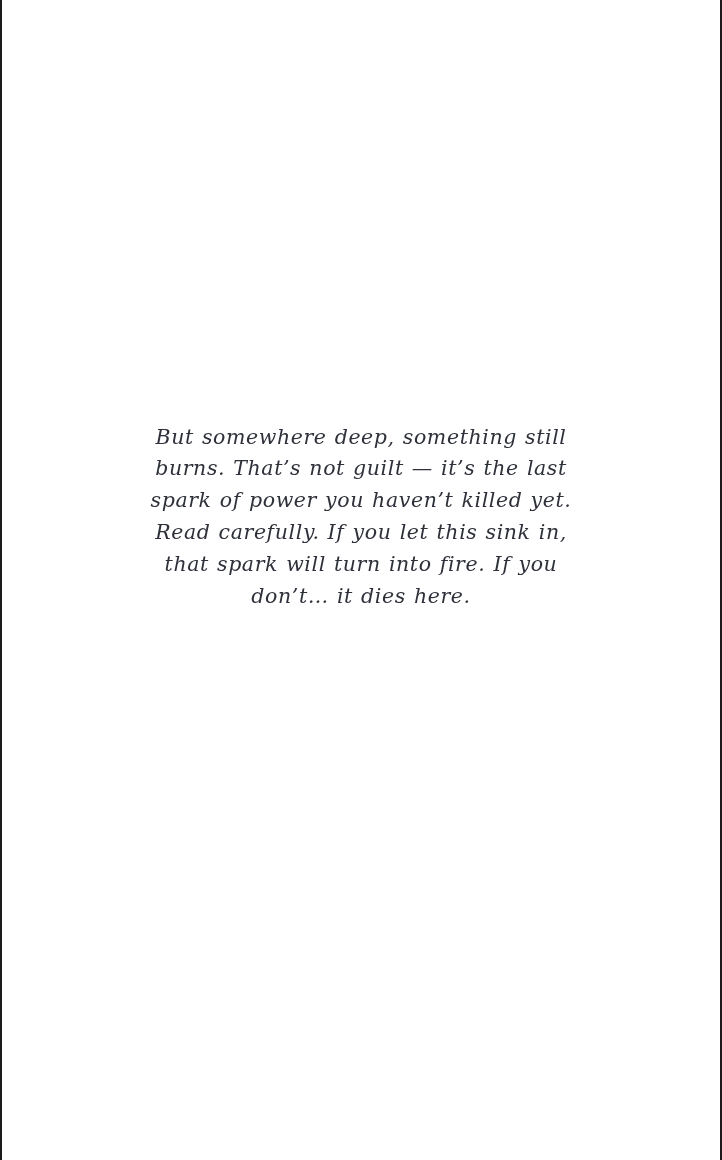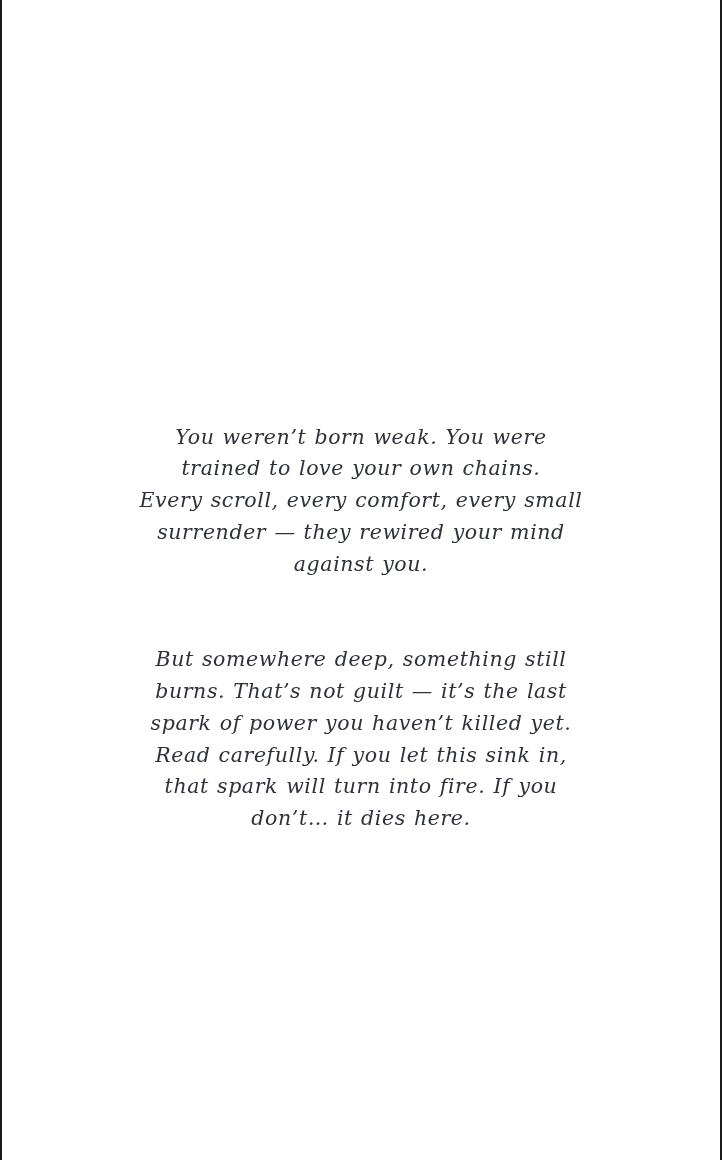--- a/index.html
+++ b/index.html
@@ -40,25 +40,20 @@
   }
   .para {
     margin: 0;
   }
 </style>
 </head>
 <body>
 
 <div class="page">
   <div class="text-block">
-    <p class="para">You weren’t born weak. You were
-trained to love your own chains.
-Every scroll, every comfort, every small
-surrender — they rewired your mind
-against you.</p>
     <p class="para">But somewhere deep, something still
 burns. That’s not guilt — it’s the last
 spark of power you haven’t killed yet.
 Read carefully. If you let this sink in,
 that spark will turn into fire. If you
 don’t… it dies here.</p>
   </div>
 </div>
 
 </body></html>

